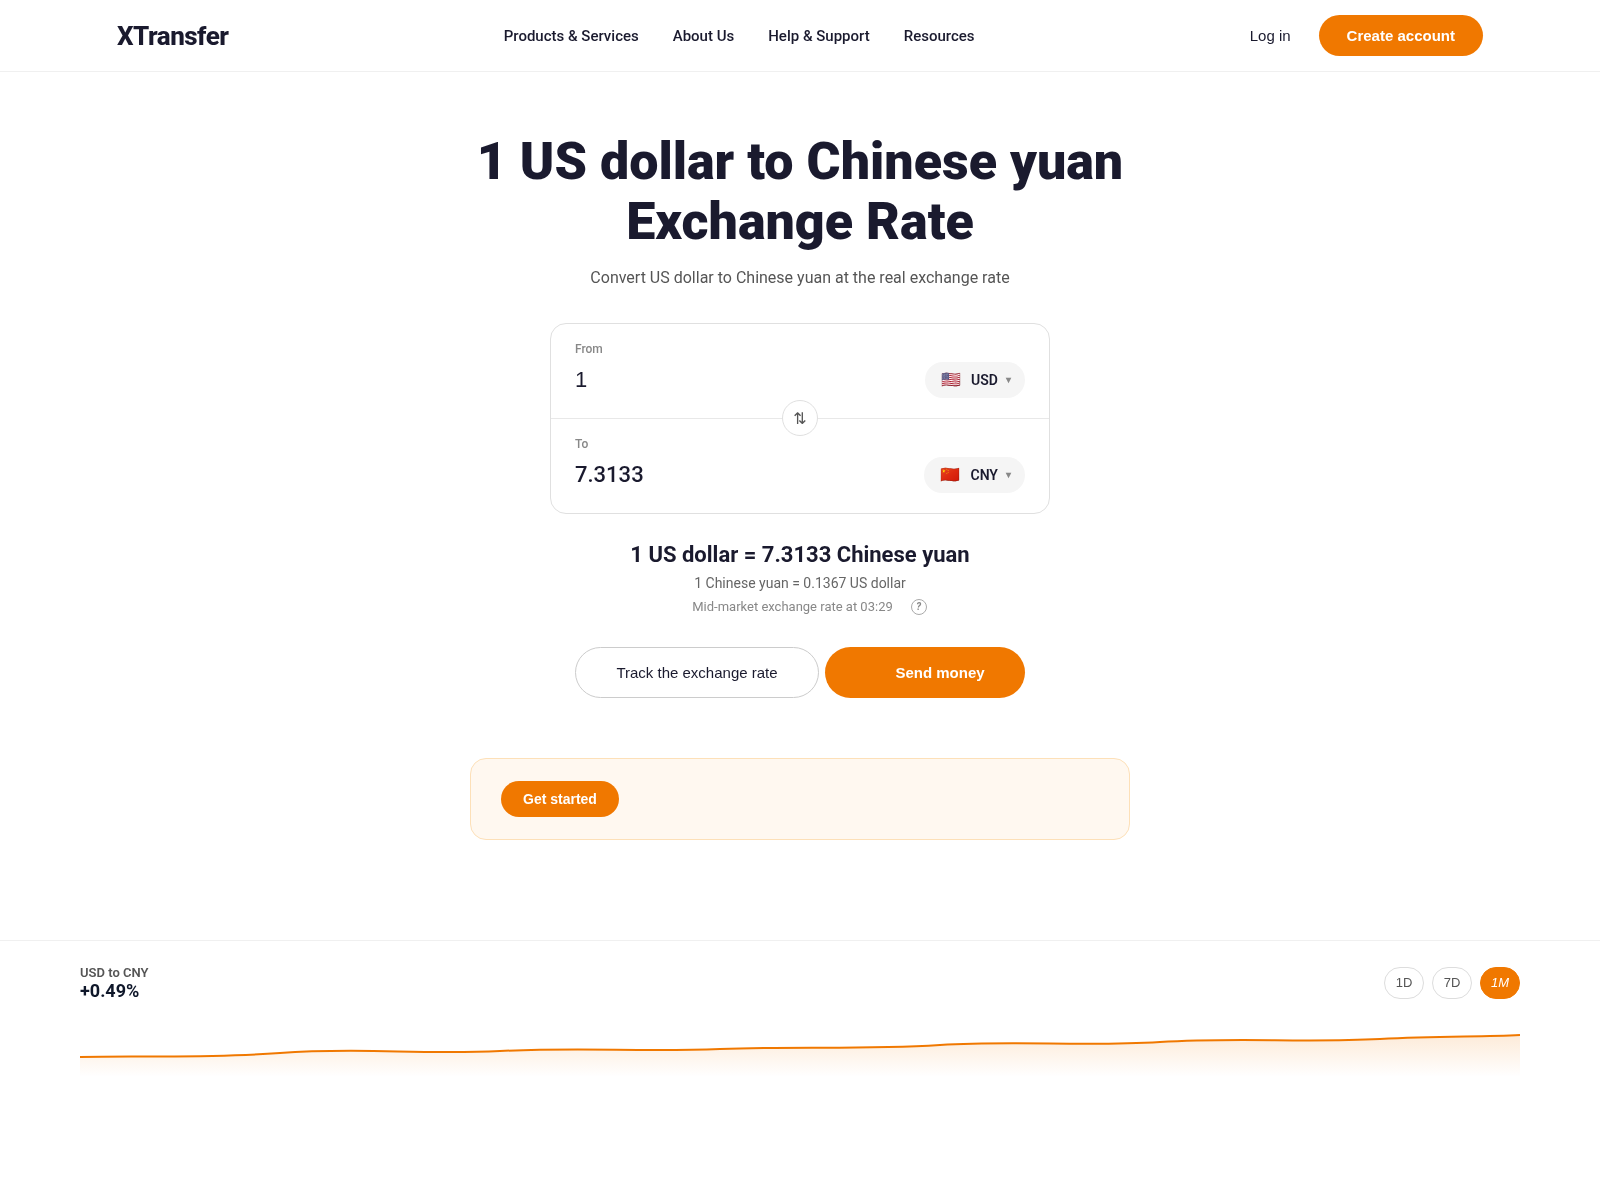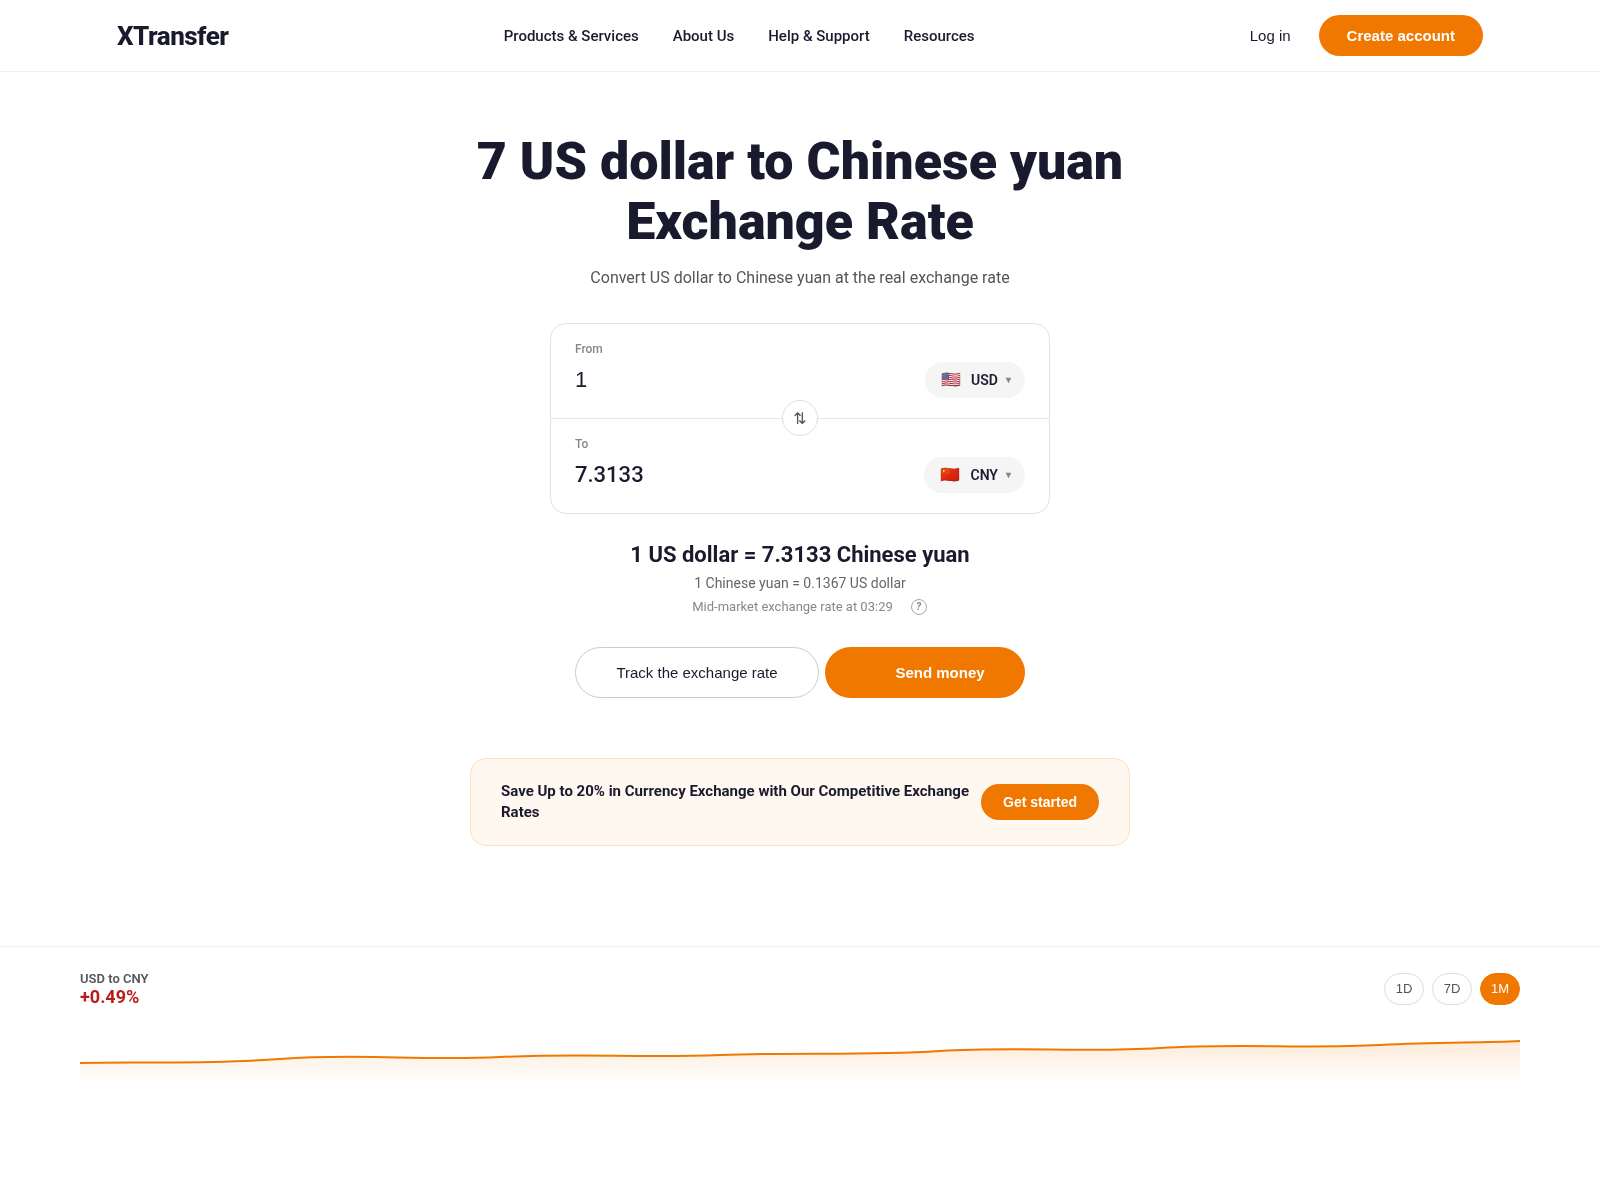--- a/index.html
+++ b/index.html
@@ -277,21 +277,21 @@
       margin-bottom: 16px;
     }
     .chart-label {
       font-size: 13px;
       font-weight: 600;
       color: #555;
     }
     .chart-change {
       font-size: 18px;
       font-weight: 700;
-      color: #b91c1c;
+      color: #0f172a;
     }
     .time-buttons {
       display: flex;
       gap: 8px;
     }
     .time-btn {
       width: 40px;
       height: 32px;
       border-radius: 50px;
       border: 1.5px solid #ddd;
@@ -301,20 +301,21 @@
       color: #555;
       cursor: pointer;
       display: flex;
       align-items: center;
       justify-content: center;
     }
     .time-btn.active {
       background: #f07800;
       color: #fff;
       border-color: #f07800;
+      font-style: italic;
     }
     .chart-area {
       width: 100%;
       height: 60px;
     }
   </style>
 </head>
 <body>
 
 <header class="header">
@@ -328,21 +329,21 @@
     <a class="nav-item">Resources</a>
   </nav>
   <div class="header-actions">
     <button class="login-btn">Log in</button>
     <button class="create-account-btn">Create account</button>
   </div>
 </header>
 
 <main class="main">
 
-  <h1 class="hero-title">7 US dollar to Chinese yuan Exchange Rate</h1>
+  <h1 class="hero-title">1 US dollar to Chinese yuan Exchange Rate</h1>
   <p class="hero-subtitle">Convert US dollar to Chinese yuan at the real exchange rate</p>
 
   <div class="converter-card">
 
     <div class="converter-section">
       <div class="section-label">From</div>
       <div class="section-row">
         <input class="amount-input" type="text" value="1" style="">
         <div class="currency-selector">
           <span class="flag-circle">🇺🇸</span>
@@ -375,21 +376,20 @@
     <span>Mid-market exchange rate at 03:29</span>
     <span class="info-icon">?</span>
   </div>
 
   <div class="buttons-row">
     <button class="track-btn">Track the exchange rate</button>
     <button class="send-btn">Send money</button>
   </div>
 
   <div class="promo-banner">
-    <span class="promo-text">Save Up to 20% in Currency Exchange with Our Competitive Exchange Rates</span>
     <button class="get-started-btn">Get started</button>
   </div>
 
 </main>
 
 <section class="chart-section">
   <div class="chart-header">
     <div>
       <div class="chart-label">USD to CNY</div>
       <div class="chart-change">+0.49%</div>

